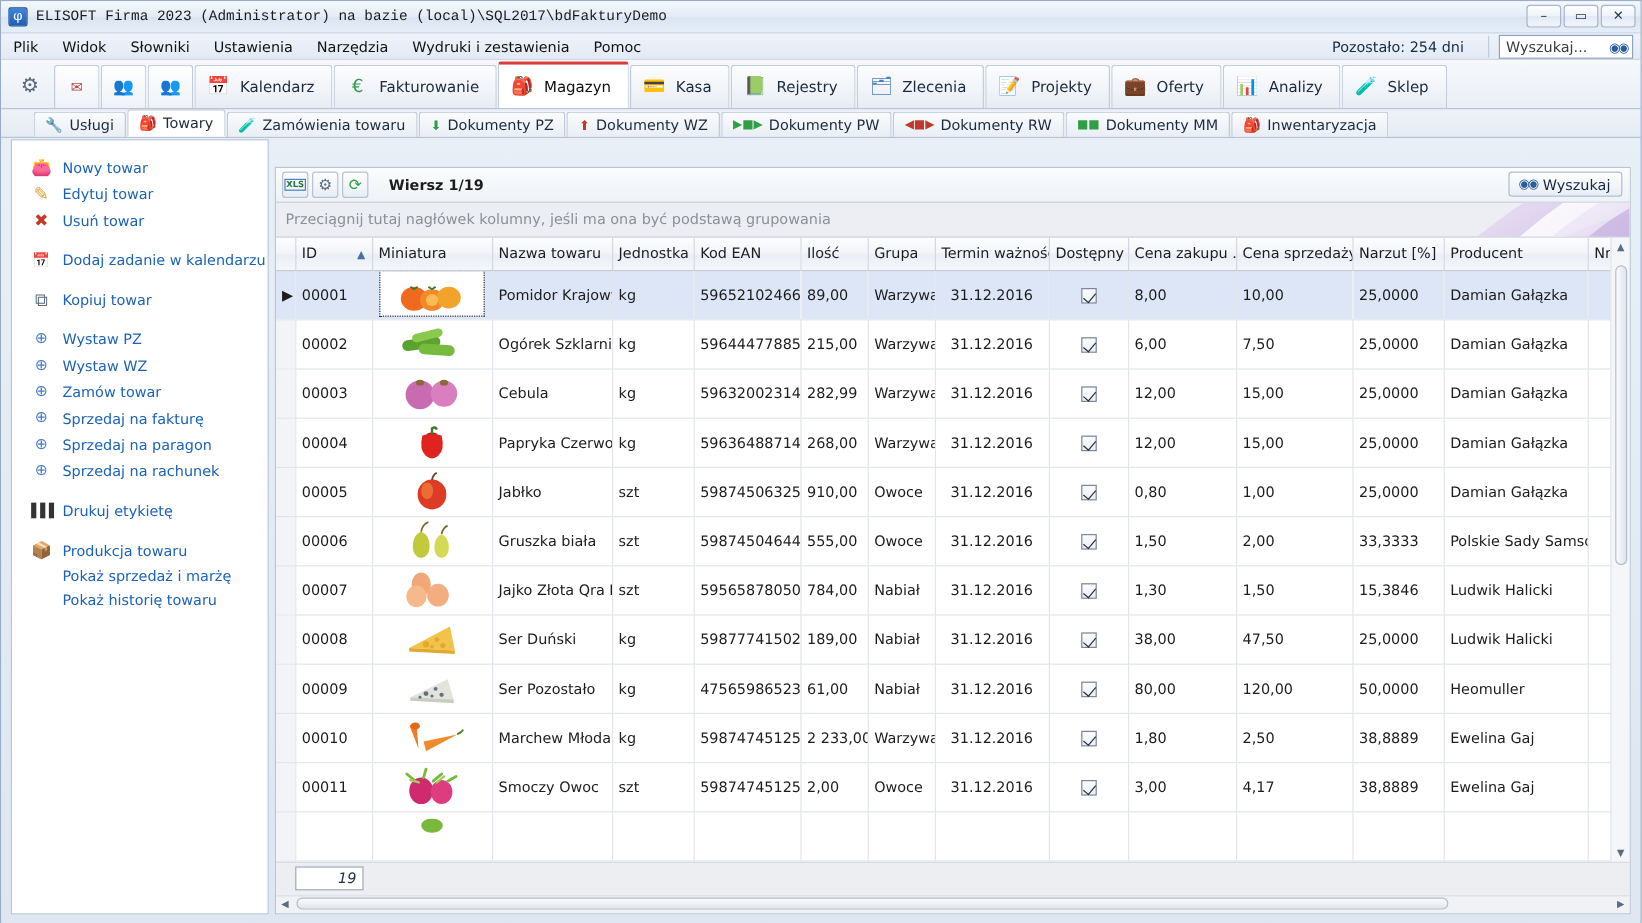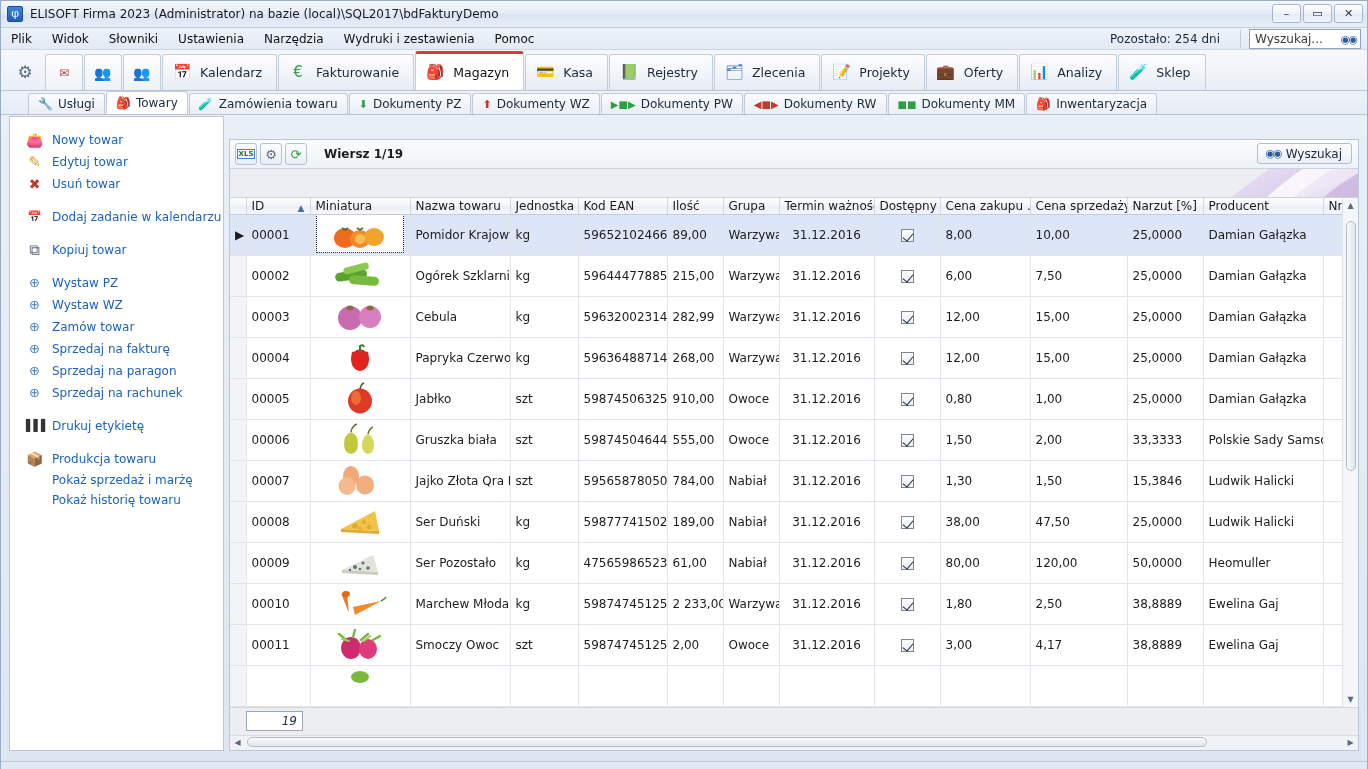--- a/index.html
+++ b/index.html
@@ -29,21 +29,21 @@
     display: flex; align-items: center;
     position: relative;
   }
   .app-icon {
     width: 16px; height: 16px; margin-left: 6px; margin-right: 7px;
     background: linear-gradient(180deg,#3f85d8,#1f5fb5);
     border: 1px solid #1a4d96; border-radius: 2px;
     color: #fff; font-size: 11px; line-height: 14px; text-align: center;
     font-family: "DejaVu Serif", serif;
   }
-  .title-text { font-size: 12px; color: #1a1a1a; }
+  .title-text { font-size: 12px; color: #1a1a1a; font-family: Liberation Mono, monospace; }
   .win-btns { position: absolute; right: 4px; top: 3px; display: flex; gap: 2px; }
   .win-btn {
     width: 29px; height: 19px;
     background: linear-gradient(180deg,#fdfefe 0%, #eef3f9 50%, #e2e9f3 51%, #f2f6fb 100%);
     border: 1px solid #a7b6cb; border-radius: 3px;
     display: flex; align-items: center; justify-content: center;
     font-size: 11px; color: #24374f;
   }
 
   
@@ -196,21 +196,21 @@
   .group-panel .gp-text {
     position: relative; z-index: 2;
     font-size: 12px; color: #8b8f99; padding-left: 8px;
   }
 
   
   .table-scroll { flex: 1 1 auto; display: flex; overflow: hidden; position: relative; }
   .table-inner { flex: 1 1 auto; overflow: hidden; }
   table.grid { border-collapse: collapse; width: 1100px; table-layout: fixed; }
   table.grid th {
-    height: 16px;
+    height: 27px;
     background: linear-gradient(180deg,#fdfdfe 0%,#f2f5f9 48%,#eaeef5 52%,#f4f6fa 100%);
     border-right: 1px solid #d2d8e2; border-bottom: 1px solid #c4ccd8;
     font-weight: normal; font-size: 12px; color: #1c1c1c;
     text-align: left; padding: 0 5px;
     white-space: nowrap; overflow: hidden;
     cursor: pointer;
   }
   table.grid td {
     height: 41px;
     border-right: 1px solid #e2e6ec; border-bottom: 1px solid #e2e6ec;
@@ -512,20 +512,21 @@
             <linearGradient id="sw2" x1="0" y1="0" x2="1" y2="1">
               <stop offset="0%" stop-color="#ffffff"></stop>
                 <stop offset="100%" stop-color="#d9cdec"></stop>
             </linearGradient>
           </defs>
           <path d="M150,96 C210,50 250,10 330,-10 L330,96 Z" fill="url(#sw1)" opacity="0.85"></path>
           <path d="M190,96 C240,52 275,18 330,2 L330,40 C280,52 240,72 222,96 Z" fill="#ffffff" opacity="0.8"></path>
           <path d="M215,96 C260,58 290,30 330,18 L330,96 Z" fill="url(#sw2)" opacity="0.9"></path>
           <path d="M248,96 C280,66 305,44 330,34 L330,96 Z" fill="#b9a0d8" opacity="0.55"></path>
         </svg>
+        <div class="gp-text">Przeciągnij tutaj nagłówek kolumny, jeśli ma ona być podstawą grupowania</div>
       </div>
 
       <div class="table-scroll">
         <div class="table-inner">
           <table class="grid">
             <colgroup>
               <col style="width:16px">
                 <col style="width:64px">
                 <col style="width:100px">
                 <col style="width:100px">

